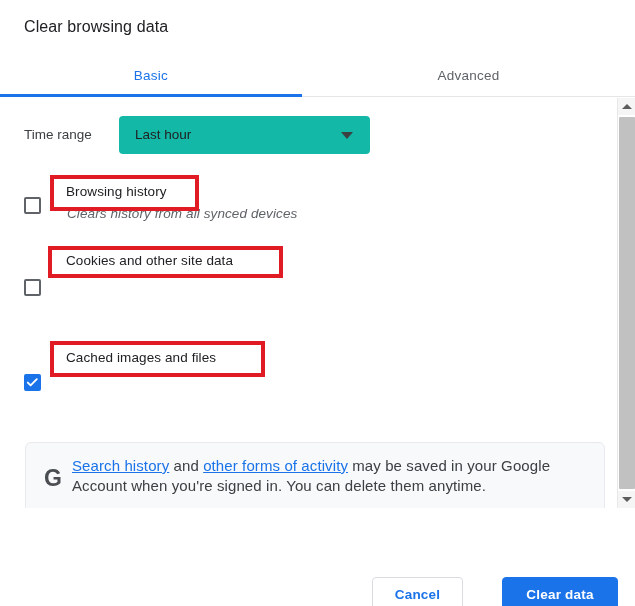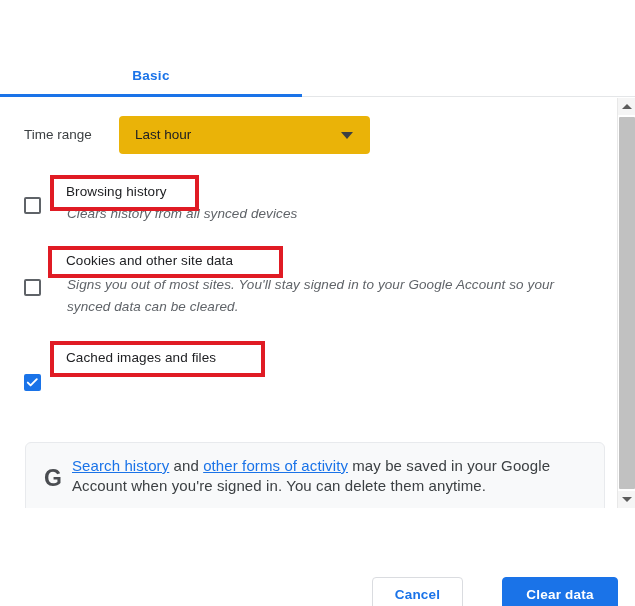--- a/index.html
+++ b/index.html
@@ -42,21 +42,21 @@
     width: 635px;
     height: 42px;
   }
   .tab {
     position: absolute;
     top: 0;
     height: 39px;
     line-height: 39px;
     text-align: center;
     font-size: 13.5px;
-    font-weight: bold;
+    font-weight: normal;
     letter-spacing: .25px;
     cursor: pointer;
   }
   .tab-basic { left: 0; width: 302px; color: #1a73e8; }
   .tab-advanced { left: 302px; width: 333px; color: #5f6368; }
   .tab-underline {
     position: absolute;
     left: 0;
     top: 94px;
     width: 302px;
@@ -98,21 +98,21 @@
     top: 11px;
     font-size: 13.5px;
     color: #3c4043;
   }
   .timerange-select {
     position: absolute;
     left: 119px;
     top: 0;
     width: 251px;
     height: 38px;
-    background: #eab308;
+    background: #14b8a6;
     border: none;
     border-radius: 4px;
     cursor: pointer;
   }
   .timerange-value {
     position: absolute;
     left: 16px;
     top: 11px;
     font-size: 13.5px;
     color: #202124;
@@ -316,23 +316,25 @@
   }
   .annot-label-1 { left: 66px; top: 184px; }
   .annot-label-2 { left: 66px; top: 253px; }
   .annot-label-3 { left: 66px; top: 350px; }
 </style>
 </head>
 <body>
 
 <div class="dialog">
 
+  <div class="dialog-title">Clear browsing data</div>
 
   <div class="tabstrip">
     <div class="tab tab-basic">Basic</div>
+    <div class="tab tab-advanced">Advanced</div>
   </div>
   <div class="tab-underline"></div>
   <div class="tabstrip-divider"></div>
 
   <div class="scroll-area">
 
     <div class="timerange-row">
       <div class="timerange-label">Time range</div>
       <div class="timerange-select">
         <span class="timerange-value">Last hour</span>
@@ -345,21 +347,20 @@
       <div class="cb-texts">
         <div class="cb-title">Browsing history</div>
         <div class="cb-sub">Clears history from all synced devices</div>
       </div>
     </div>
 
     <div class="cb-row cb-row-2">
       <div class="checkbox off"></div>
       <div class="cb-texts">
         <div class="cb-title">Cookies and other site data</div>
-        <div class="cb-sub">Signs you out of most sites. You'll stay signed in to your Google Account so your synced data can be cleared.</div>
       </div>
     </div>
 
     <div class="cb-row cb-row-3">
       <div class="checkbox on">
         <svg width="13" height="13" viewBox="0 0 13 13" aria-hidden="true">
           <path d="M1.8 6.6 L4.6 9.4 L10.8 3.2" fill="none" stroke="#ffffff" stroke-width="1.9" stroke-linecap="round" stroke-linejoin="round"></path>
         </svg>
       </div>
       <div class="cb-texts">

